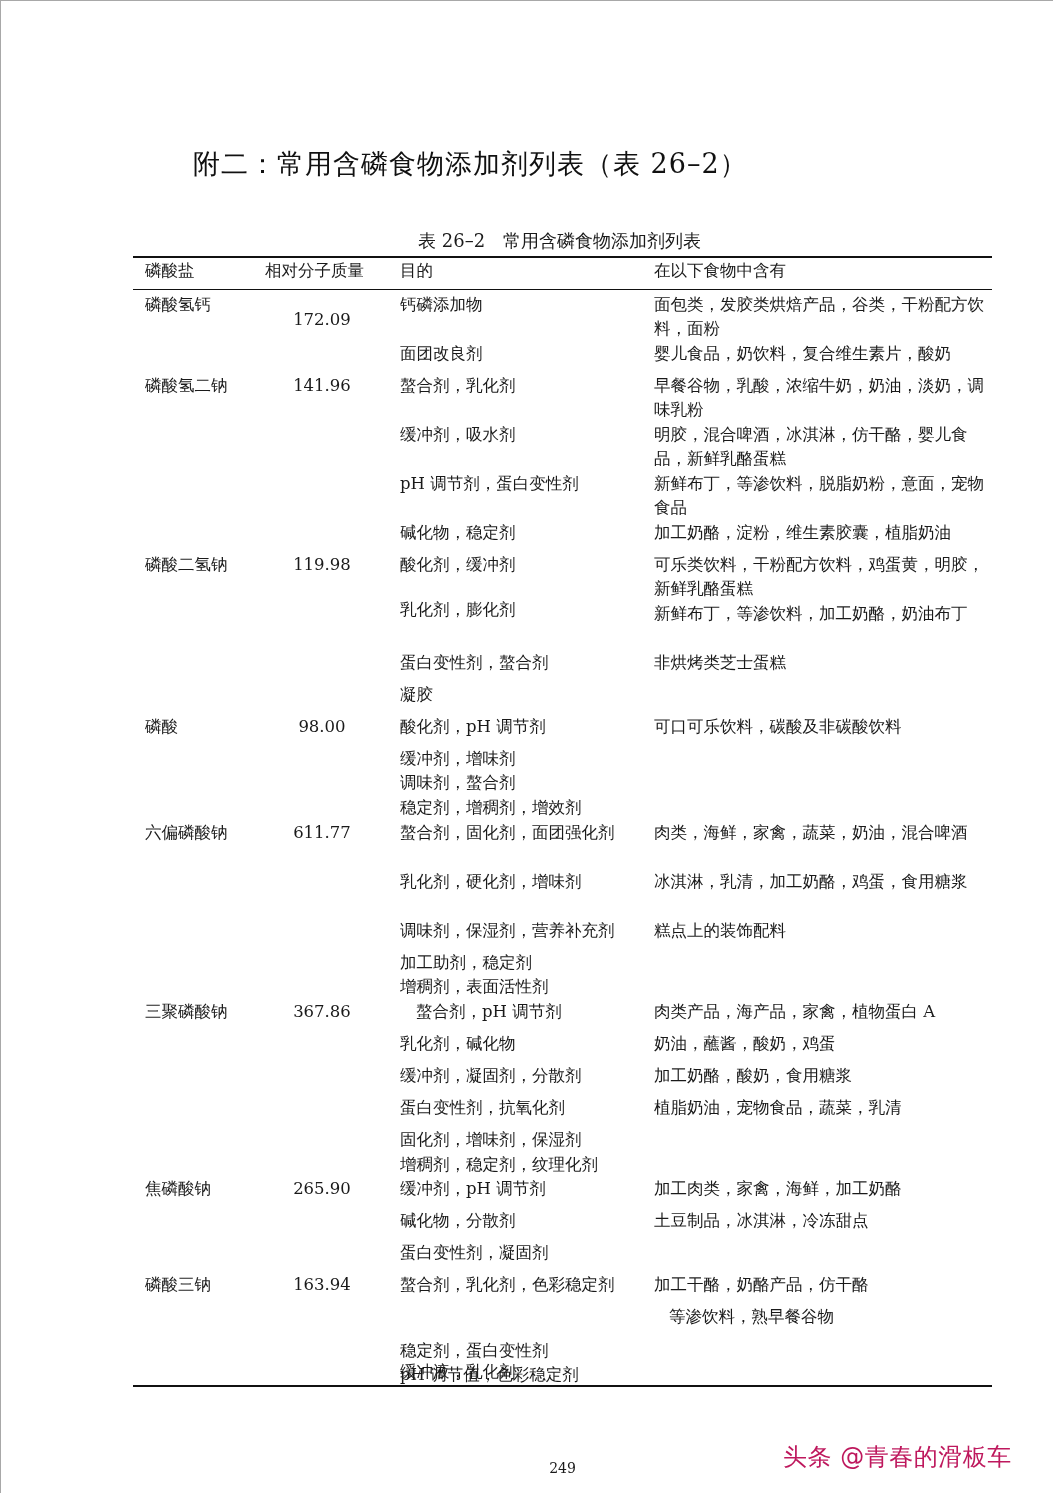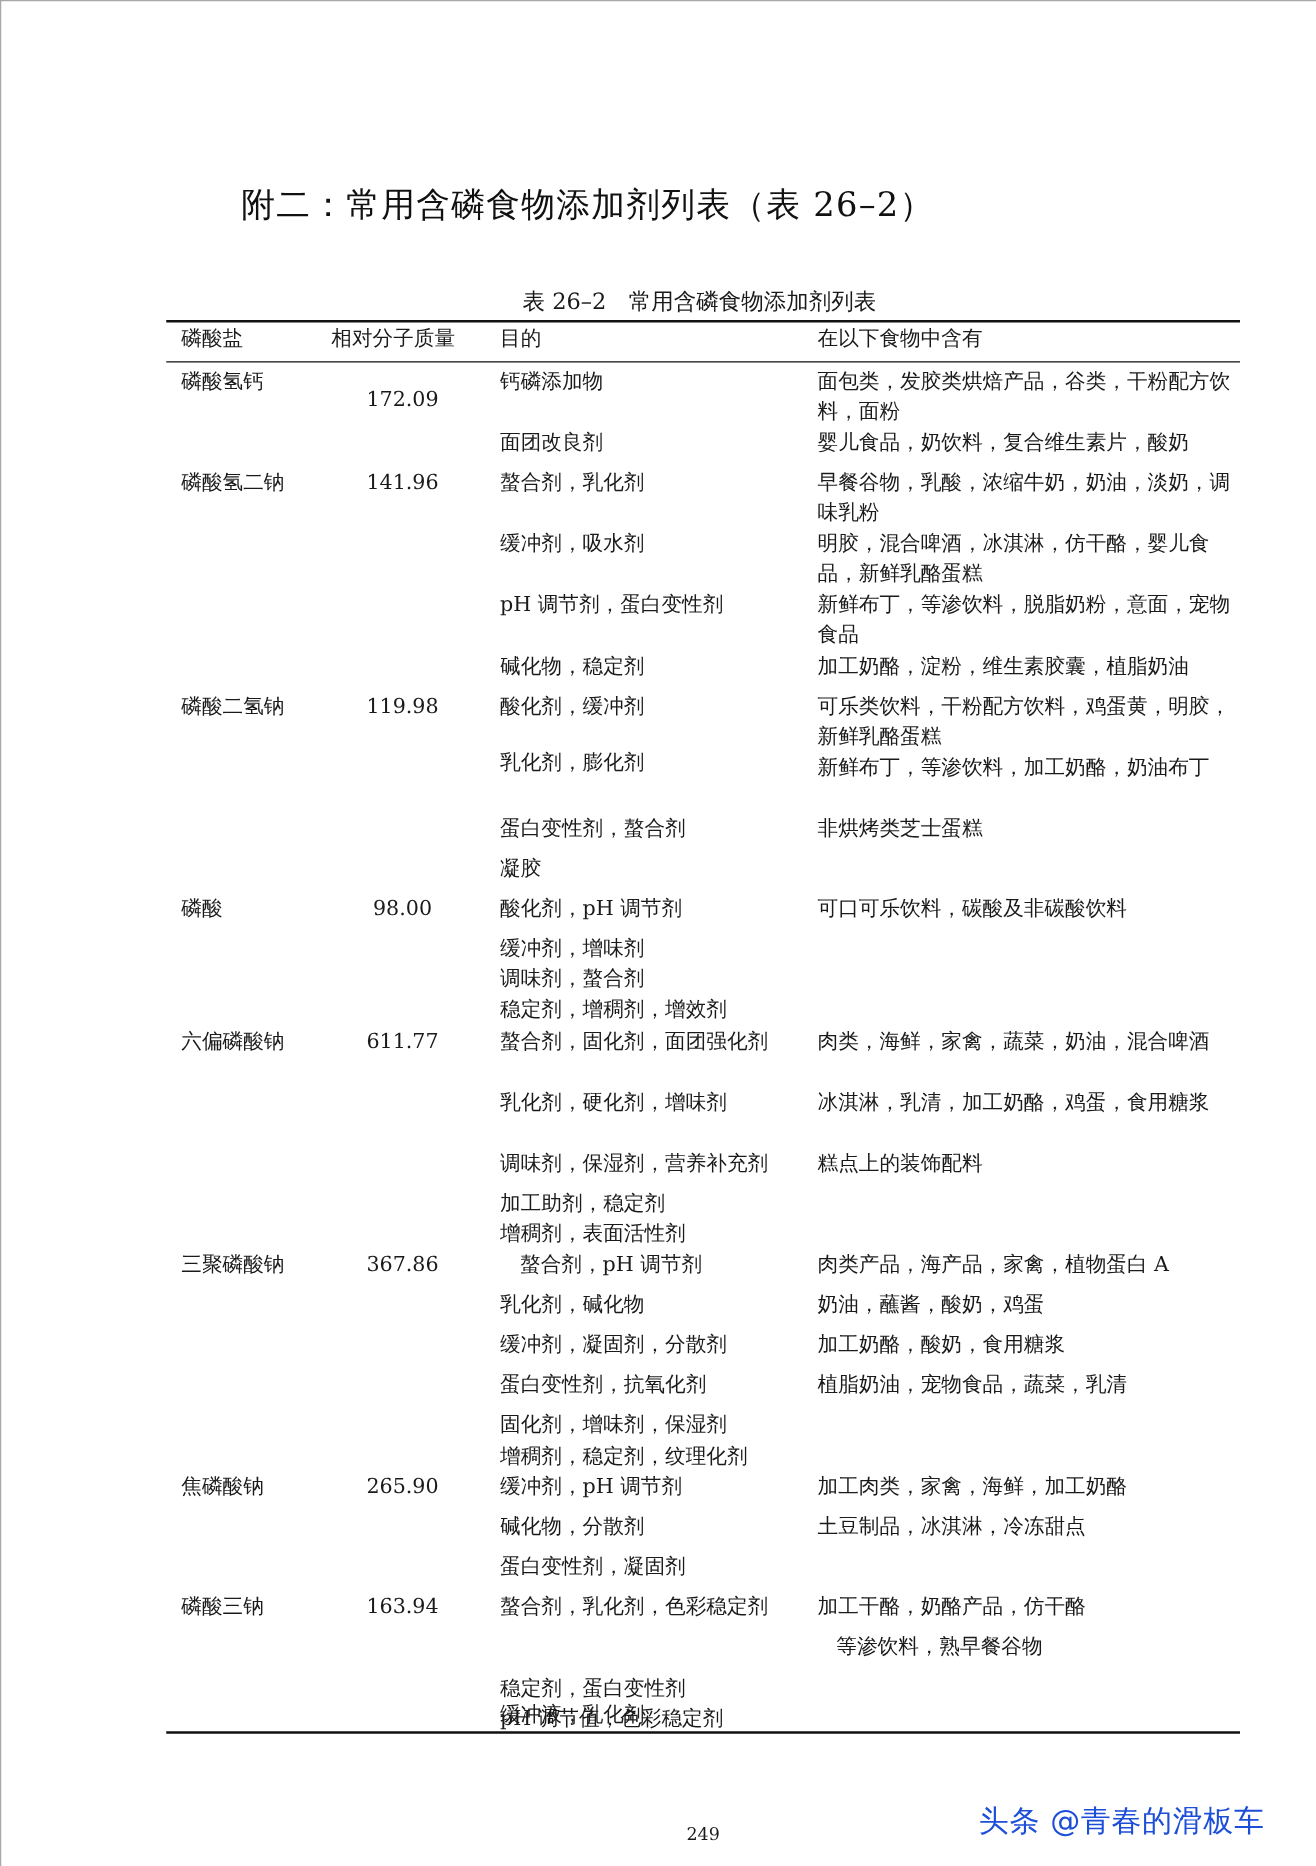--- a/index.html
+++ b/index.html
@@ -27,21 +27,21 @@
   }
   .c1 { left: 145px; }
   .c2 { left: 262px; width: 120px; text-align: center; }
   .c2h { left: 265px; }
   .c3 { left: 400px; }
   .c4 { left: 654px; width: 332px; white-space: normal; }
   .page-number {
     position: absolute; left: 0; width: 1125px; text-align: center; top: 1460px; font-size: 14px;
   }
   .watermark {
-    position: absolute; left: 783px; top: 1441px; font-size: 24px; color: #1d4ed8;
+    position: absolute; left: 783px; top: 1441px; font-size: 24px; color: #be185d;
     font-family: "DejaVu Sans", "Liberation Sans", sans-serif; letter-spacing: 0.5px; white-space: nowrap;
   }
 </style>
 </head>
 <body>
 
 <div class="page-border-top"></div>
 <div class="page-border-left"></div>
 
 <div class="heading">附二：常用含磷食物添加剂列表（表 26–2）</div>

